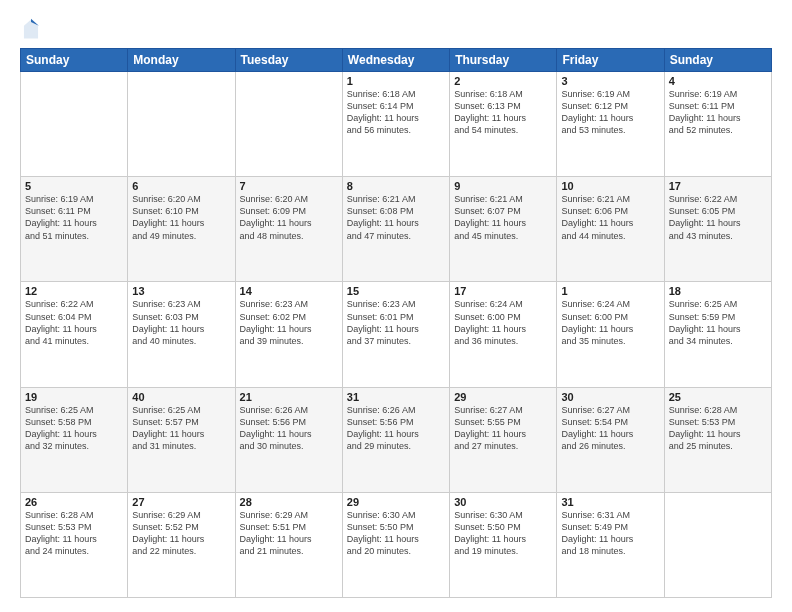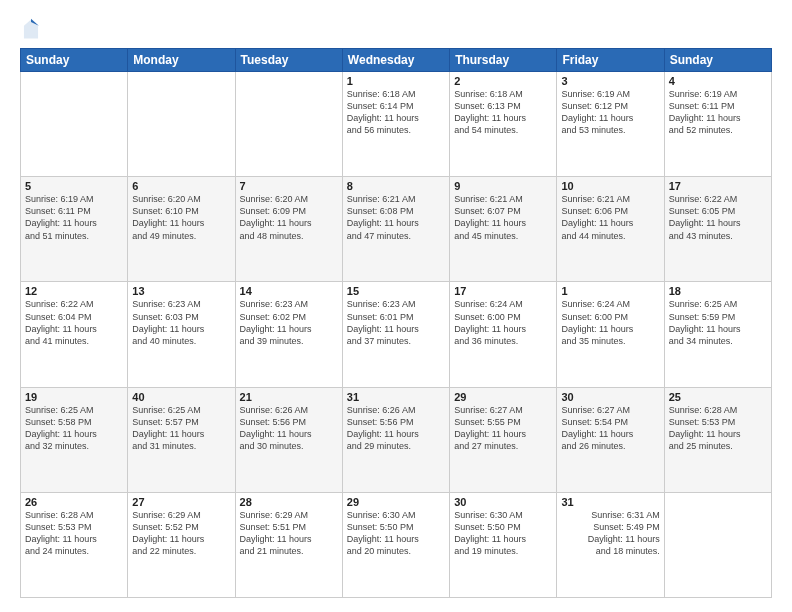--- a/index.html
+++ b/index.html
@@ -359,21 +359,21 @@
           </td>
           <td>
             <span class="day-num">30</span>
             <div class="day-info" style="white-space: pre-line;">Sunrise: 6:30 AM
 Sunset: 5:50 PM
 Daylight: 11 hours
 and 19 minutes.</div>
           </td>
           <td>
             <span class="day-num">31</span>
-            <div class="day-info" style="white-space: pre-line; text-align: right;">Sunrise: 6:31 AM
+            <div class="day-info" style="white-space: pre-line;">Sunrise: 6:31 AM
 Sunset: 5:49 PM
 Daylight: 11 hours
 and 18 minutes.</div>
           </td>
           <td class="empty-cell"></td>
         </tr>
       </tbody>
   </table>
 </div>
 

